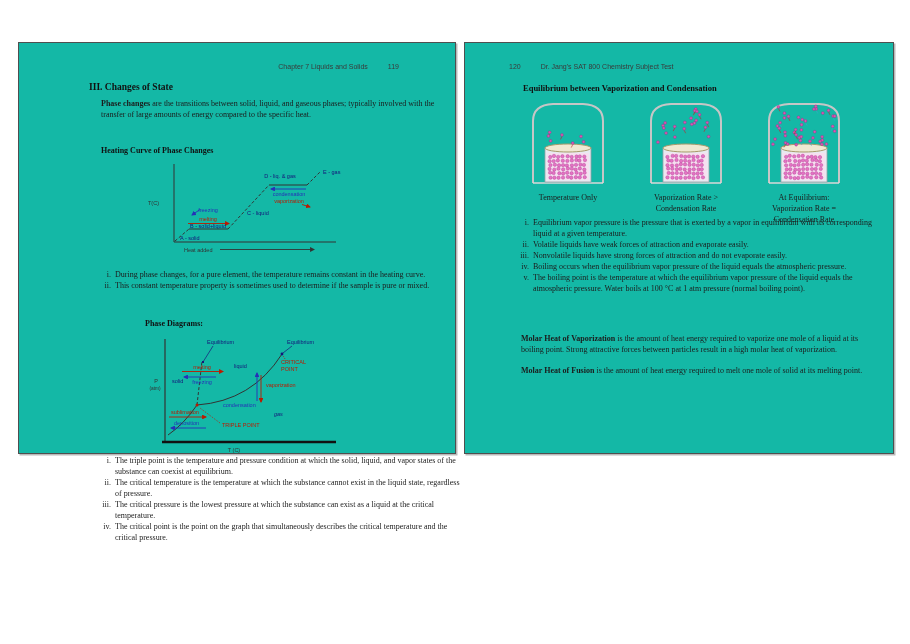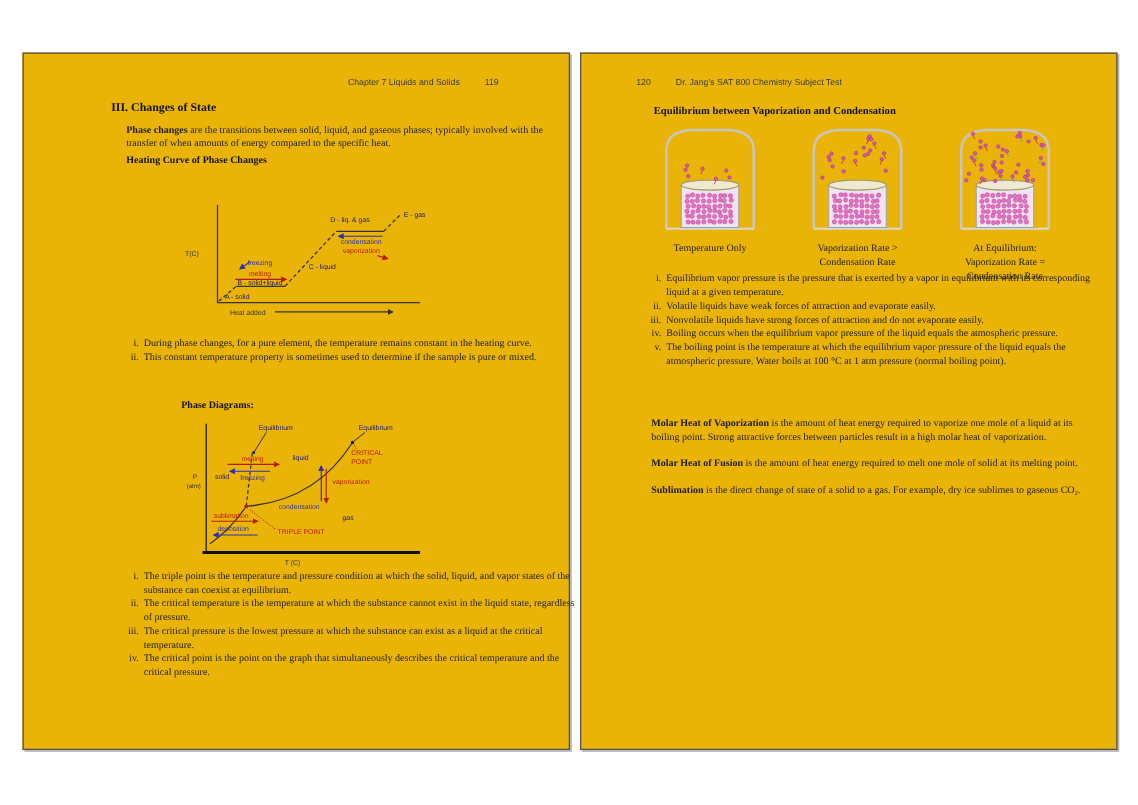--- a/index.html
+++ b/index.html
@@ -1,21 +1,21 @@
 <!DOCTYPE html>
 <html><head>
 <meta charset="utf-8">
 <style>
   html,body{margin:0;padding:0;}
   body{
     width:910px;height:644px;background:#ffffff;position:relative;overflow:hidden;
     font-family:"Liberation Serif","DejaVu Serif",serif;color:#1c1c1c;
   }
   .page{
-    position:absolute;top:42px;height:558px;background:#eab308;
+    position:absolute;top:42px;height:412px;background:#14b8a6;
     border:1.5px solid #4f4f4f;box-shadow:1.5px 1.5px 0 #b9b9b9;box-sizing:border-box;
   }
   #page-left{left:18px;width:438px;}
   #page-right{left:464px;width:430px;}
   .pg-header{
     position:absolute;top:20px;font:7px "Liberation Sans","DejaVu Sans",sans-serif;color:#3a3a3a;
   }
   #page-left .pg-header{right:56px;}
   #page-right .pg-header{left:44px;}
   .pg-header .gap{display:inline-block;width:20px;}
@@ -48,24 +48,24 @@
 <body>
 
 <div class="page" id="page-left">
   <div class="pg-header">
     <span>Chapter 7   Liquids and Solids</span><span class="gap"></span><span>119</span>
   </div>
 
   <div class="h1">III. Changes of State</div>
 
   <div class="abs body" style="top:55px;left:82px;width:352px;">
-    <b>Phase changes</b><span> are the transitions between solid, liquid, and gaseous phases; typically involved with the transfer of when amounts of energy compared to the specific heat.</span>
-  </div>
-
-  <div class="abs h2" style="top:80px;left:82px;">Heating Curve of Phase Changes</div>
+    <b>Phase changes</b><span> are the transitions between solid, liquid, and gaseous phases; typically involved with the transfer of large amounts of energy compared to the specific heat.</span>
+  </div>
+
+  <div class="abs h2" style="top:103px;left:82px;">Heating Curve of Phase Changes</div>
 
   <svg class="abs" style="top:118px;left:125px;" width="300" height="105" viewBox="0 0 300 105">
     <defs>
       <marker id="mred" viewBox="0 0 10 10" refX="8" refY="5" markerWidth="5.5" markerHeight="5.5" orient="auto">
           <path d="M0,0L10,5L0,10z" fill="#bb1a00"></path>
         </marker>
       <marker id="mblue" viewBox="0 0 10 10" refX="8" refY="5" markerWidth="5.5" markerHeight="5.5" orient="auto">
           <path d="M0,0L10,5L0,10z" fill="#2630b8"></path>
         </marker>
       <marker id="mblk" viewBox="0 0 10 10" refX="8" refY="5" markerWidth="5.5" markerHeight="5.5" orient="auto">
@@ -508,15 +508,14 @@
       </div>
     <div class="note body">
         <span class="m">v.</span>
         <span class="t">The boiling point is the temperature at which the equilibrium vapor pressure of the liquid equals the atmospheric pressure. Water boils at 100 °C at 1 atm pressure (normal boiling point).</span>
       </div>
   </div>
 
   <div class="abs" style="top:290px;left:56px;width:358px;">
     <div class="para body"><b>Molar Heat of Vaporization</b><span> is the amount of heat energy required to vaporize one mole of a liquid at its boiling point. Strong attractive forces between particles result in a high molar heat of vaporization.</span></div>
     <div class="para body"><b>Molar Heat of Fusion</b><span> is the amount of heat energy required to melt one mole of solid at its melting point.</span></div>
-    <div class="para body"><b>Sublimation</b><span> is the direct change of state of a solid to a gas. For example, dry ice sublimes to gaseous CO₂.</span></div>
   </div>
 </div>
 
 </body></html>

